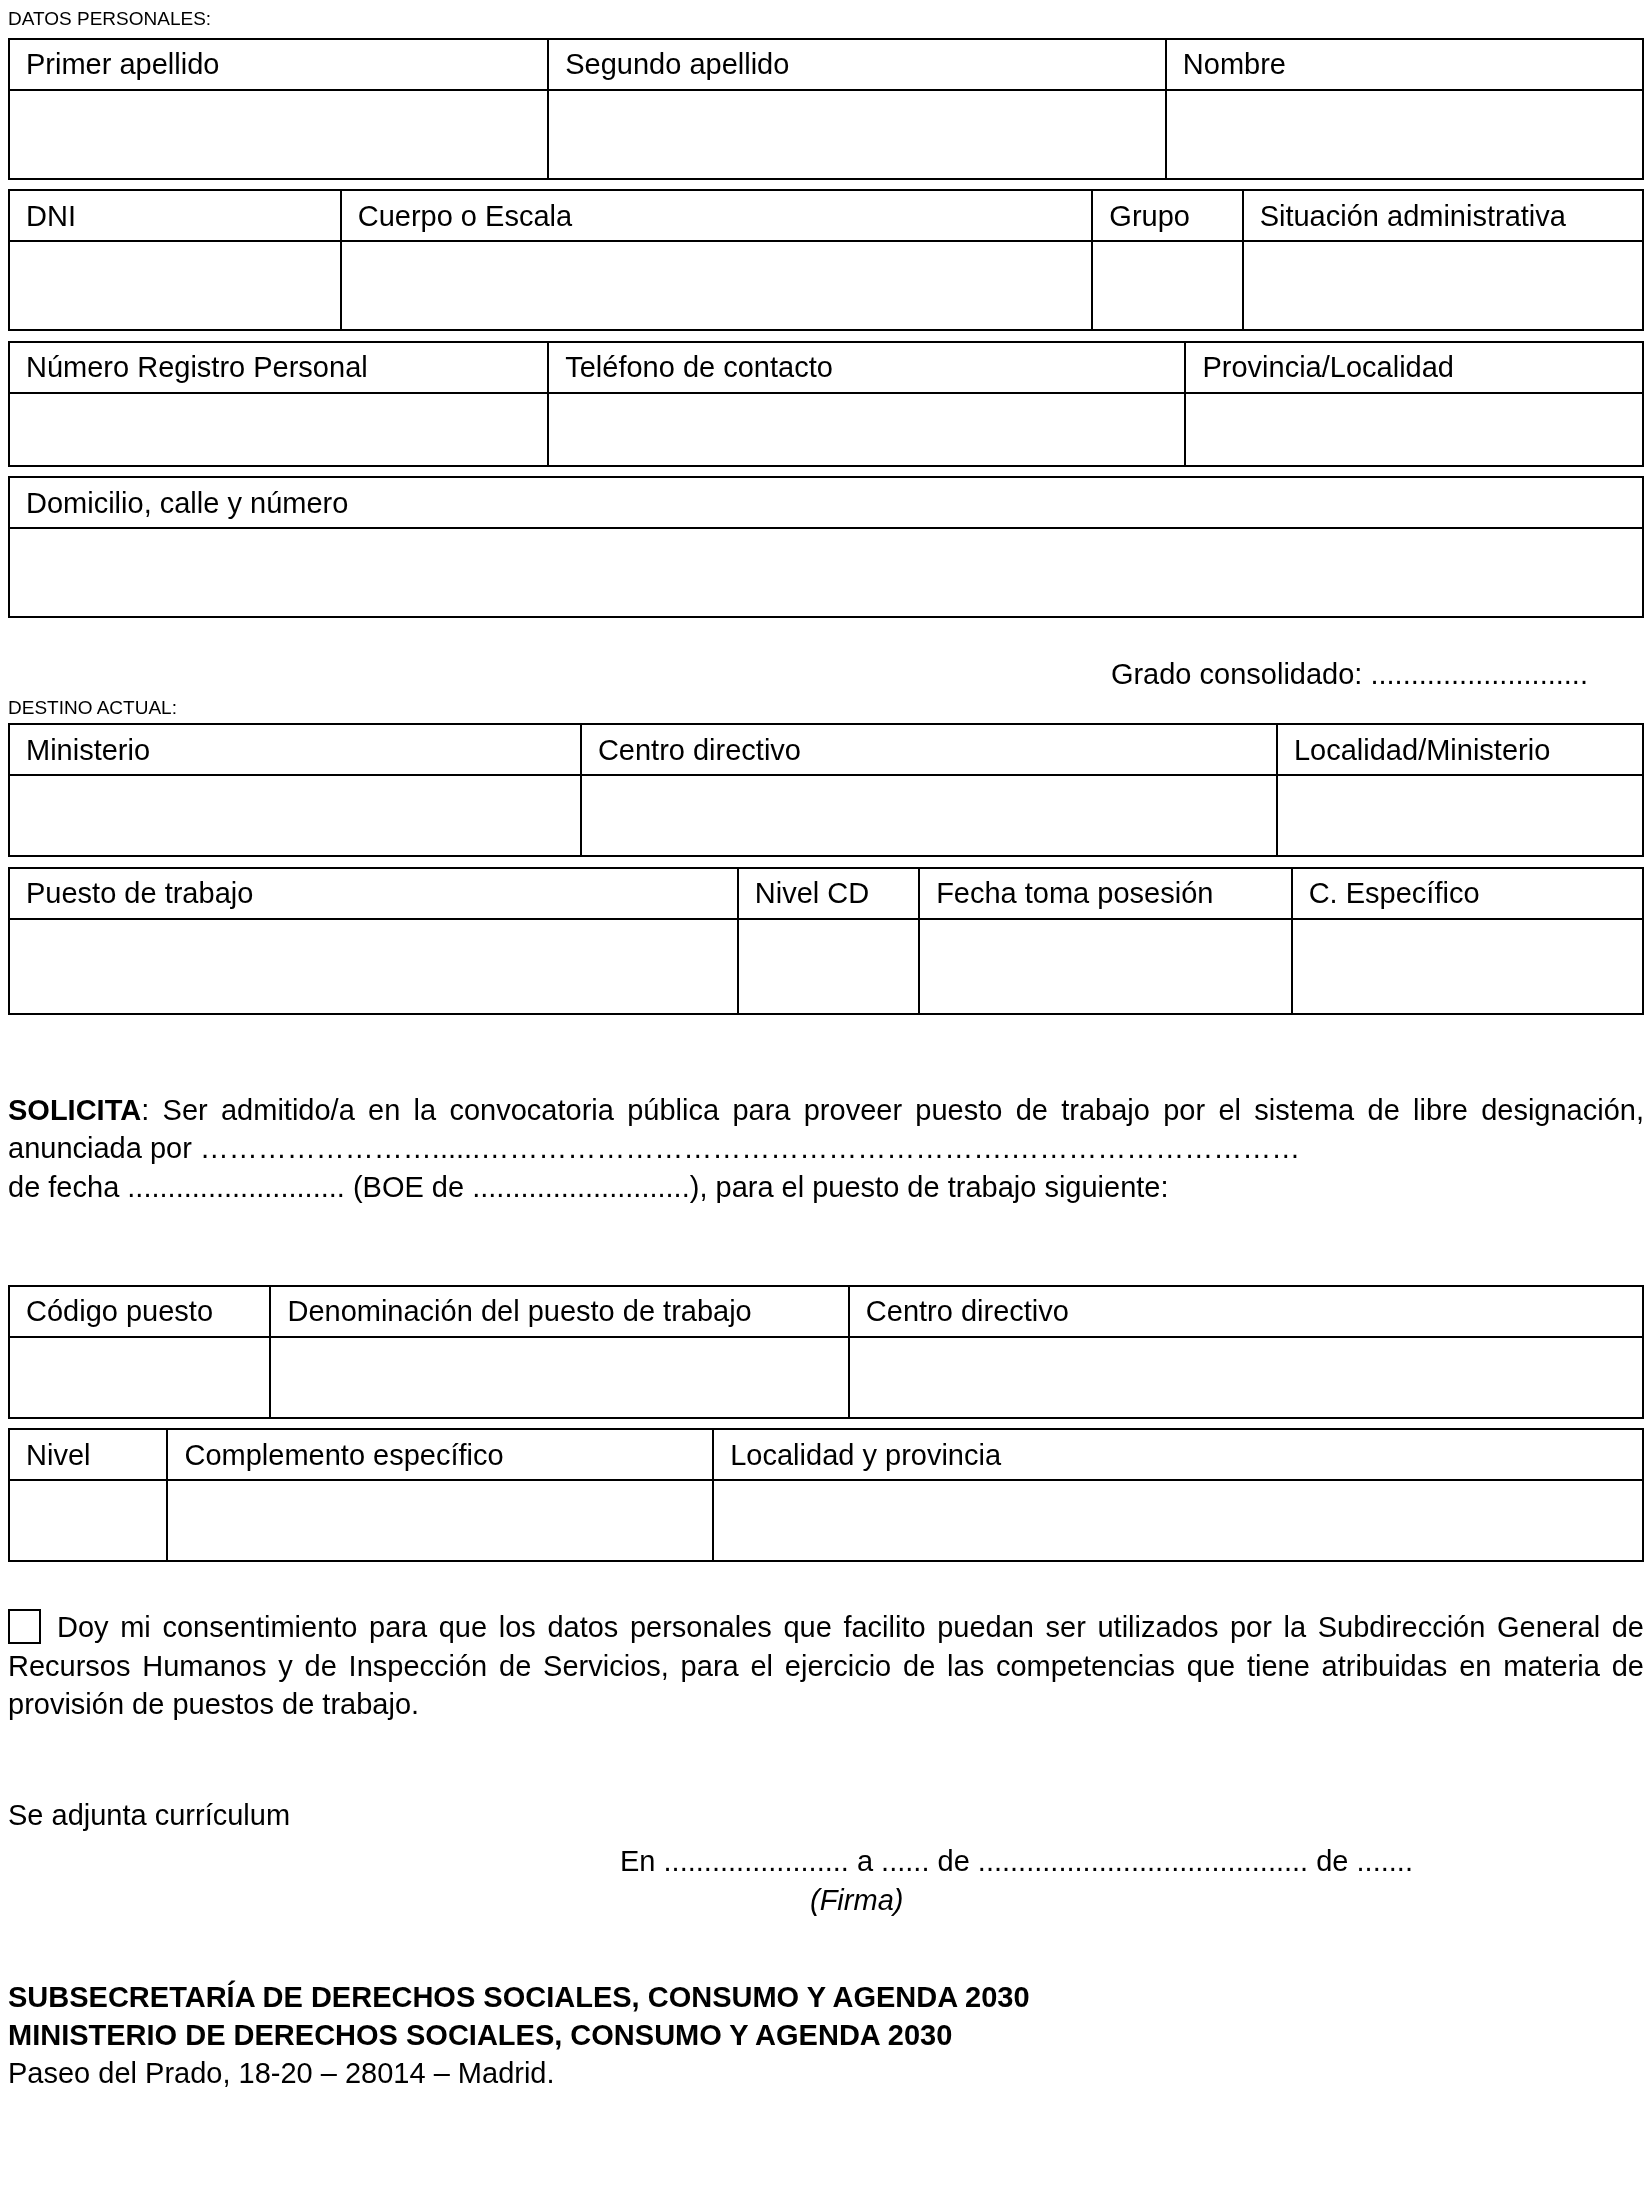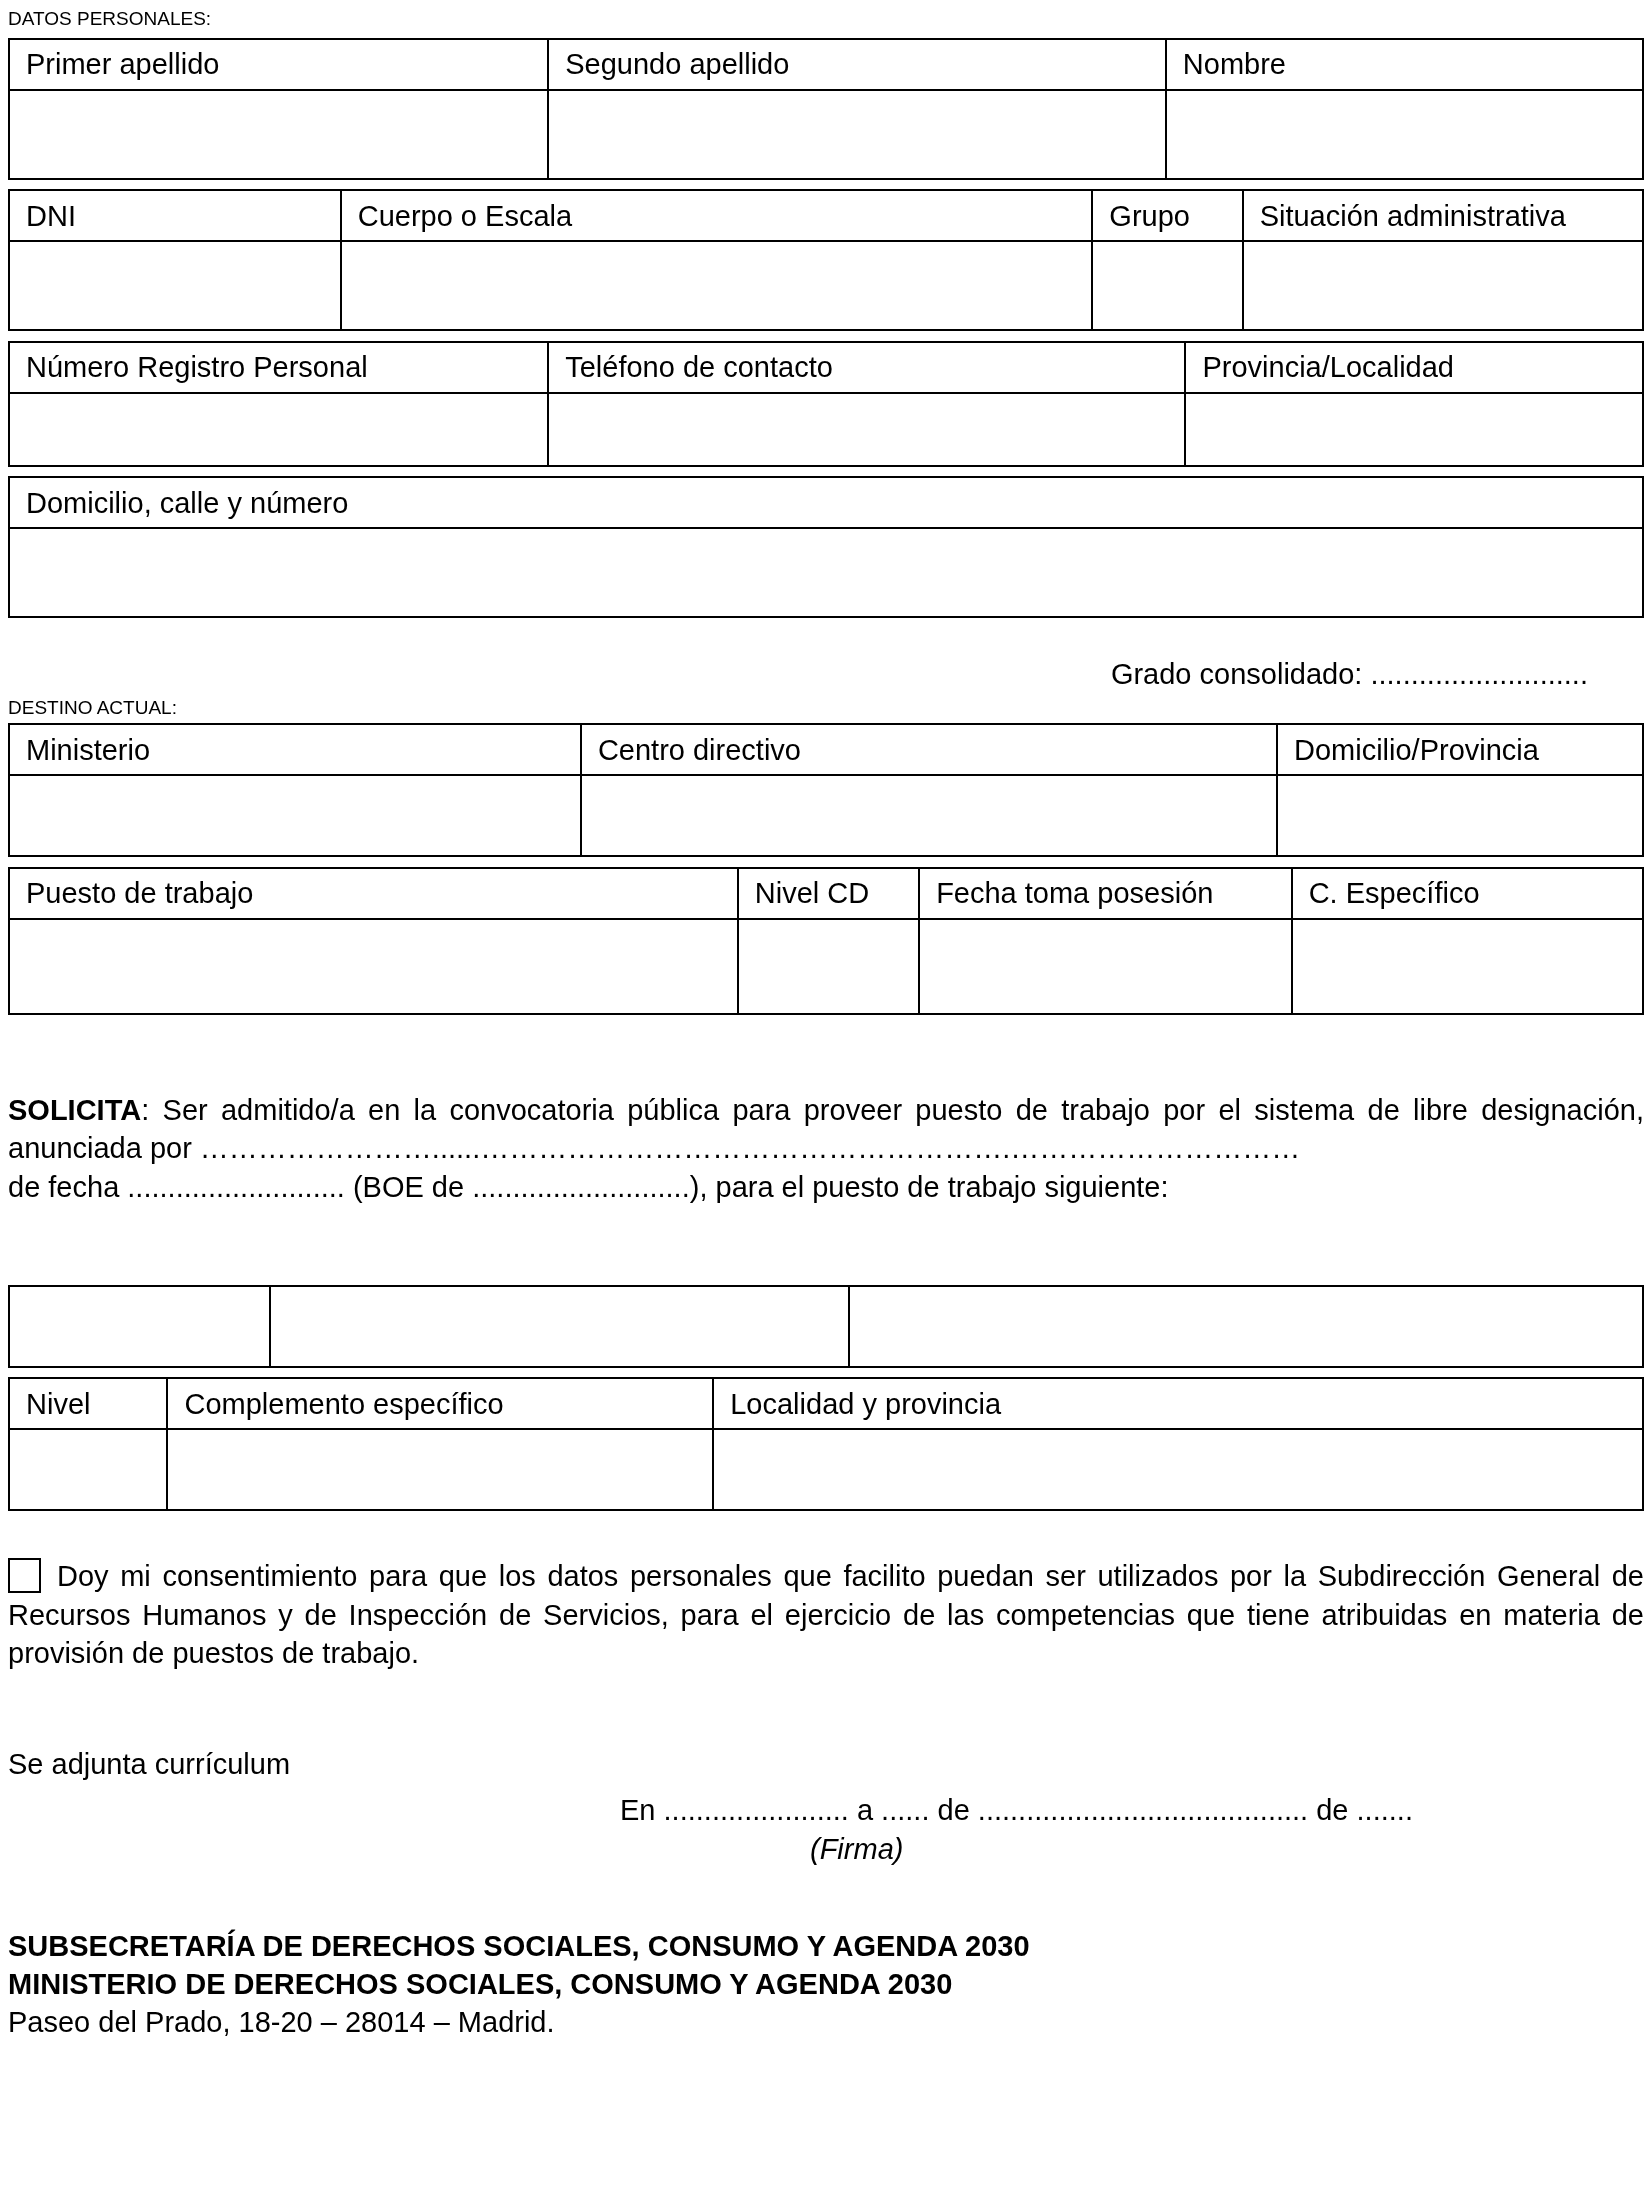--- a/index.html
+++ b/index.html
@@ -139,21 +139,21 @@
 <table>
   <colgroup>
       <col style="width:35%">
       <col style="width:42.6%">
       <col style="width:22.4%">
     </colgroup>
   <tbody>
       <tr class="hd">
     <td>Ministerio</td>
     <td>Centro directivo</td>
-    <td>Domicilio/Provincia</td>
+    <td>Localidad/Ministerio</td>
   </tr>
   <tr class="fill-md">
     <td></td>
     <td></td>
     <td></td>
   </tr>
 </tbody>
   </table>
 
 <table>
@@ -182,20 +182,25 @@
 <p class="solicita"><b>SOLICITA</b><span>: Ser admitido/a en la convocatoria pública para proveer puesto de trabajo por el sistema de libre designación, anunciada por ……………………......……………………………………………….…………………………</span></p>
 <div class="solicita-line2">de fecha ........................... (BOE de ...........................), para el puesto de trabajo siguiente:</div>
 
 <table class="tbl-codigo">
   <colgroup>
       <col style="width:16%">
       <col style="width:35.4%">
       <col style="width:48.6%">
     </colgroup>
   <tbody>
+      <tr class="hd">
+    <td>Código puesto</td>
+    <td>Denominación del puesto de trabajo</td>
+    <td>Centro directivo</td>
+  </tr>
   <tr class="fill-md">
     <td></td>
     <td></td>
     <td></td>
   </tr>
 </tbody>
   </table>
 
 <table>
   <colgroup>

